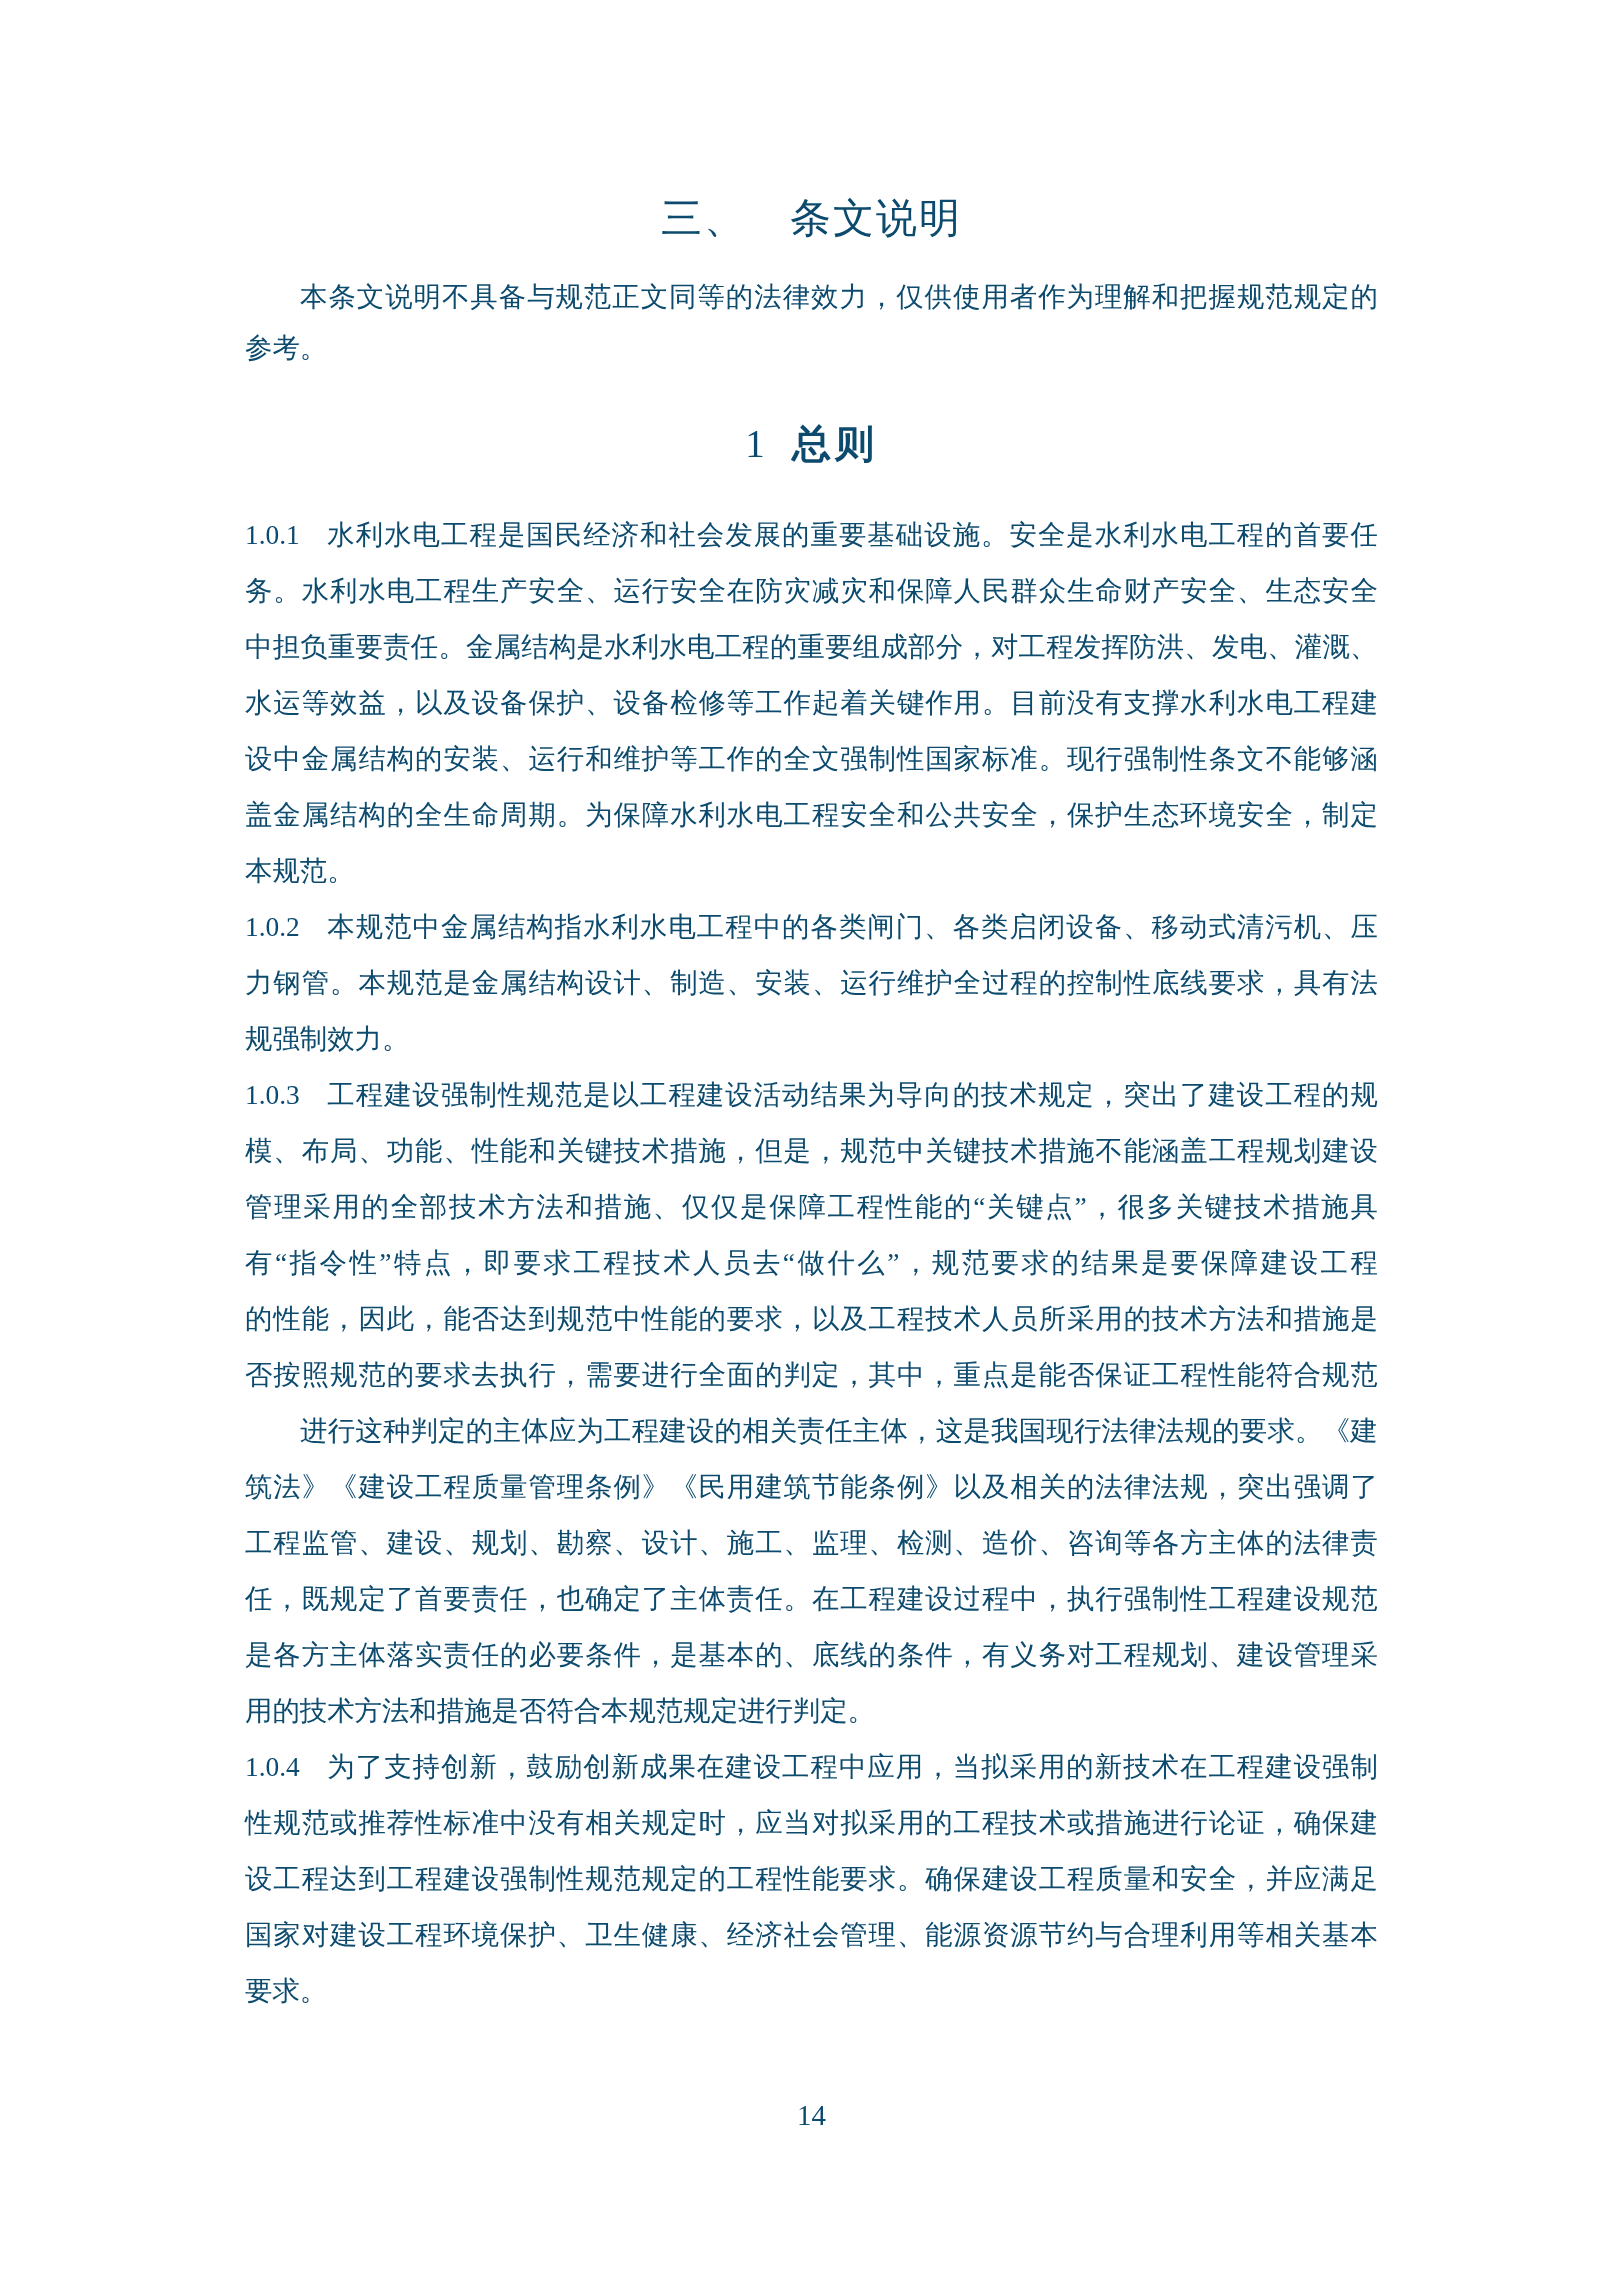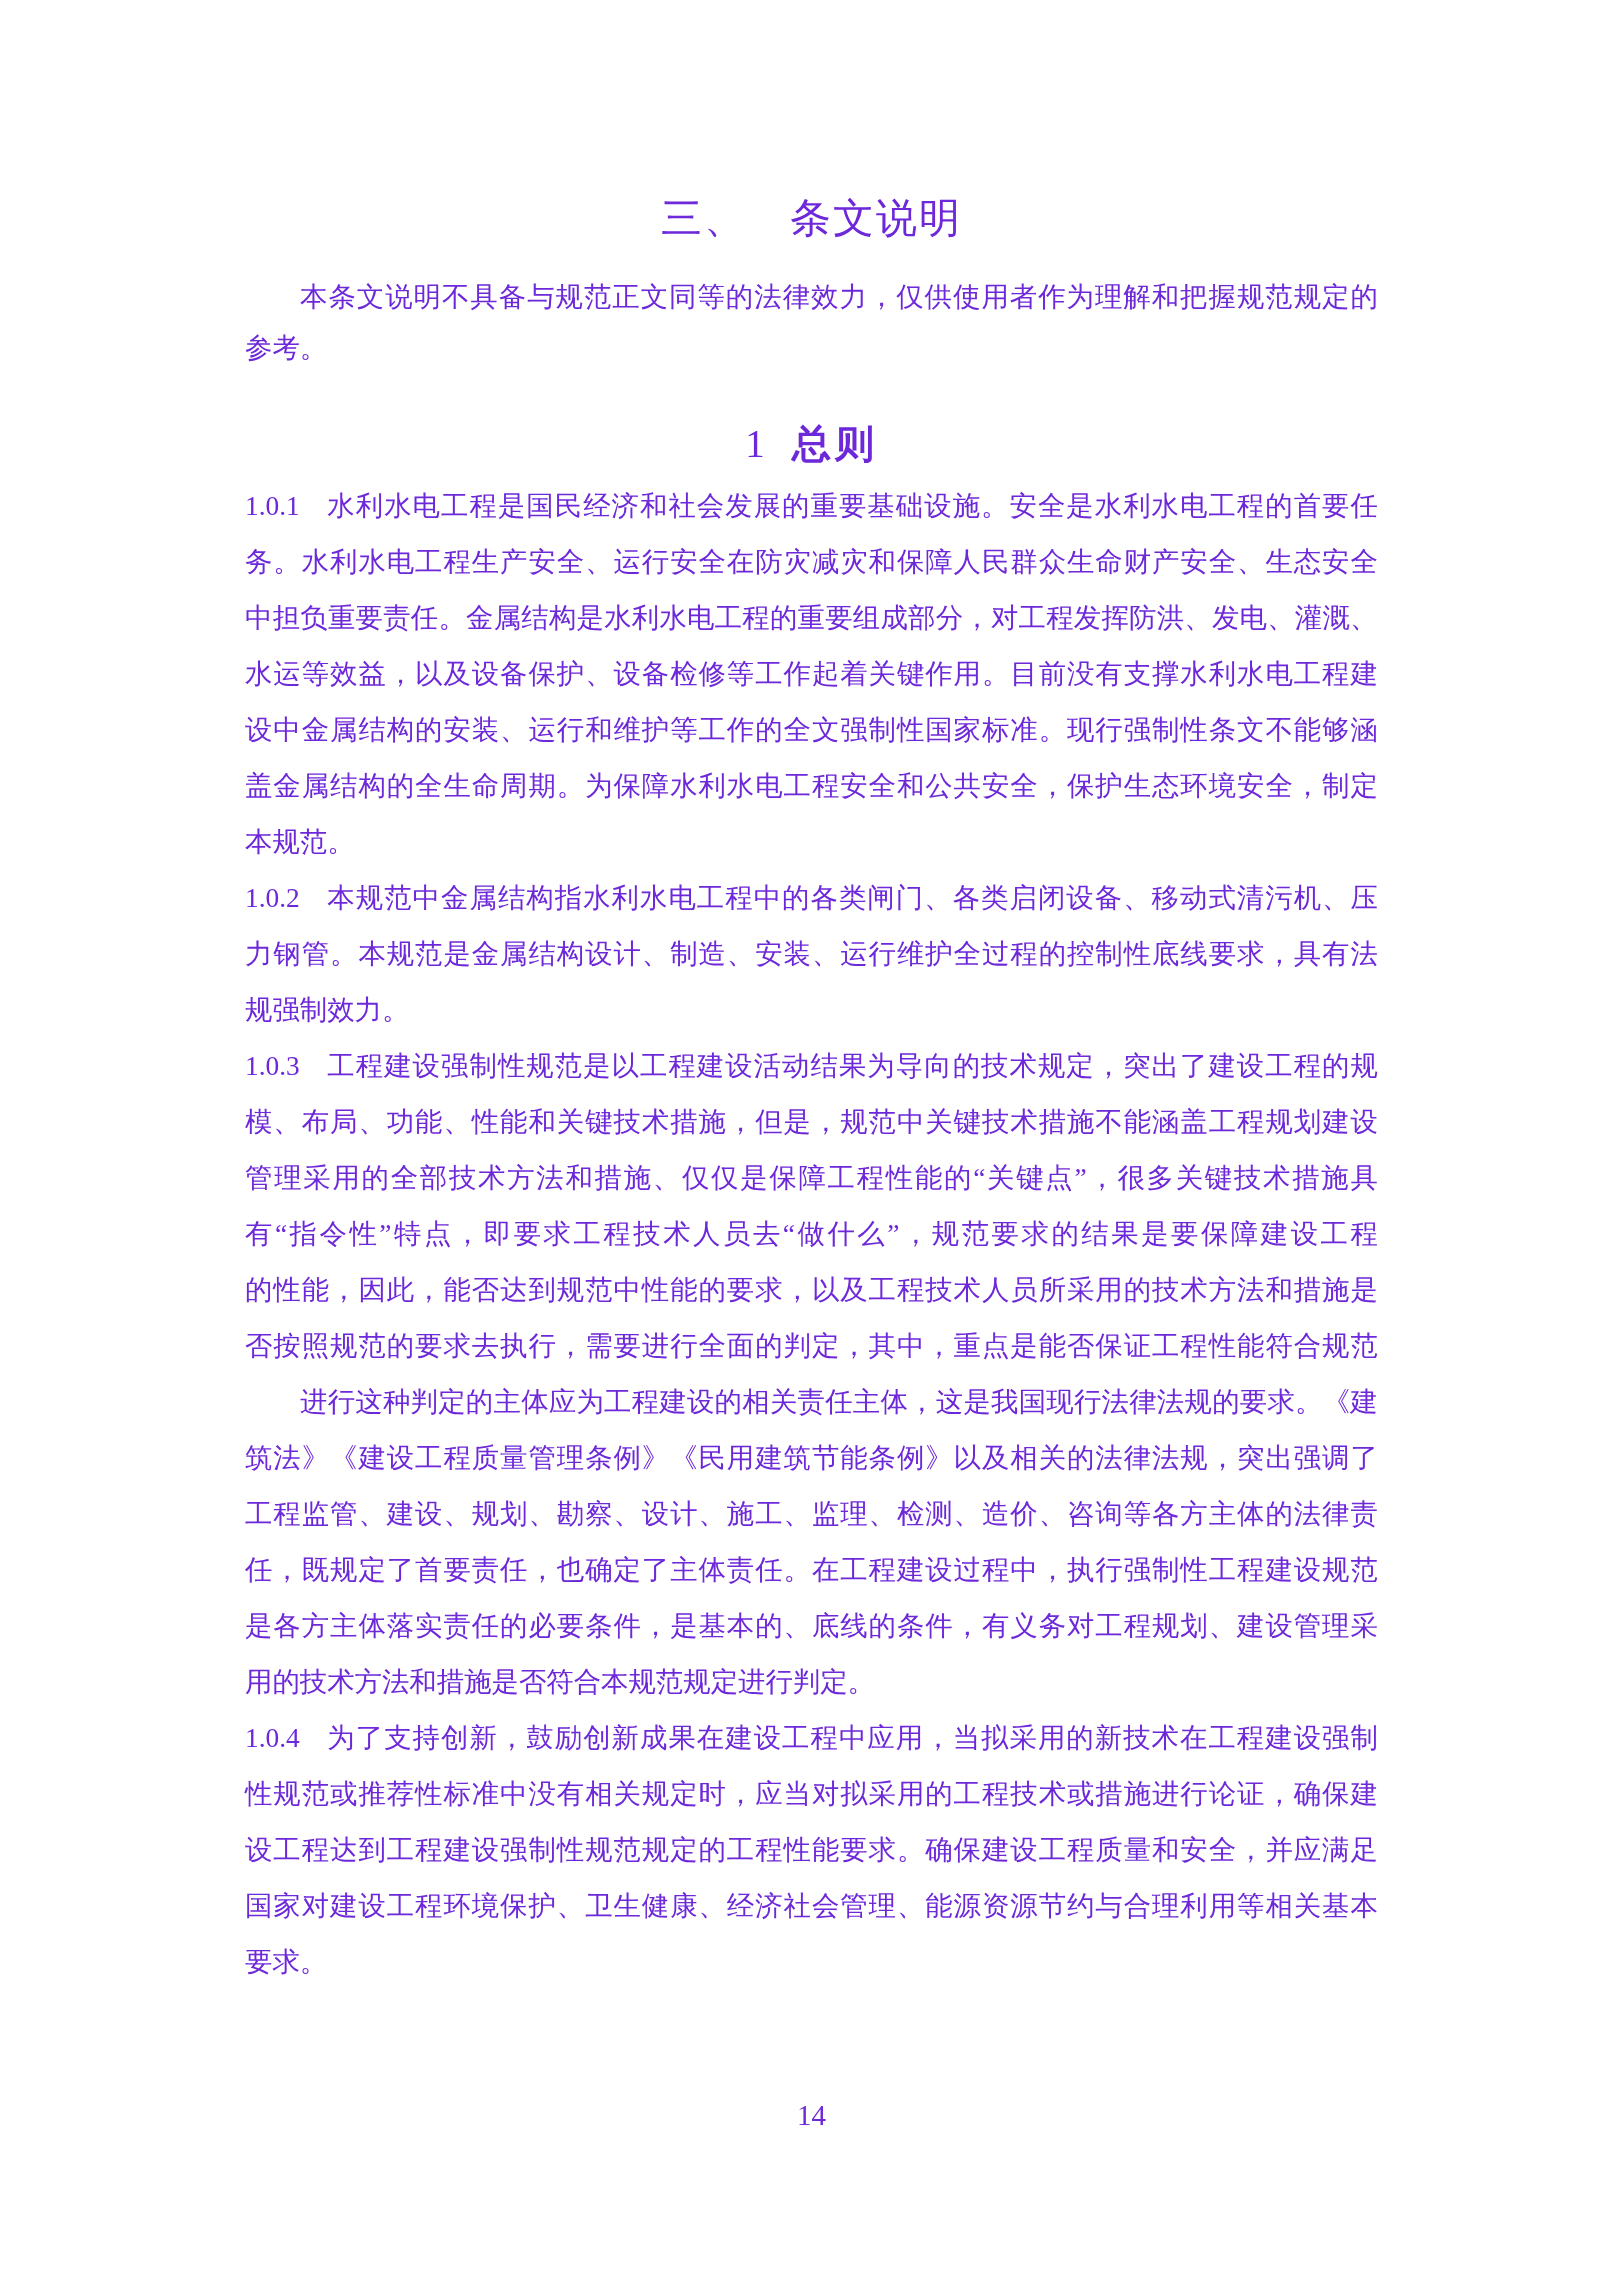--- a/index.html
+++ b/index.html
@@ -1,21 +1,21 @@
 <!DOCTYPE html>
 <html><head>
 <meta charset="utf-8">
 <style>
   html,body{margin:0;padding:0;background:#e8e8e8;}
   .page{
     position:relative;
     width:1620px;height:2292px;
     margin:0 auto;
     background:#ffffff;
-    color:#6d28d9;
+    color:#0c4a6e;
     font-family:"Liberation Serif","DejaVu Serif",serif;
     overflow:hidden;
   }
   .doc-title{
     position:absolute;top:196px;left:245px;width:1133px;
     text-align:center;
     font-size:41px;line-height:45px;letter-spacing:2px;
     white-space:pre;
   }
   .intro{
@@ -27,21 +27,21 @@
     position:absolute;top:421px;left:245px;width:1133px;
     text-align:center;
     font-size:39px;line-height:45px;
   }
   .chapter .num{font-family:"Liberation Serif","DejaVu Serif",serif;}
   .chapter .ttl{
     font-family:"Liberation Sans","DejaVu Sans",sans-serif;
     font-weight:bold;margin-left:27.4px;letter-spacing:3.9px;margin-top:44px;
   }
   .bodytext{
-    position:absolute;top:478px;left:245px;width:1133px;
+    position:absolute;top:507px;left:245px;width:1133px;
     font-size:27.4px;
   }
   .line{height:56px;line-height:56px;white-space:nowrap;}
   .line.j{display:flex;justify-content:space-between;}
   .line.ind{padding-left:55px;}
   .line .gap{display:inline-block;width:25.5px;flex:0 0 25.5px;}
   .pageno{
     position:absolute;top:2099px;left:245px;width:1133px;
     text-align:center;
     font-size:29px;line-height:33px;

